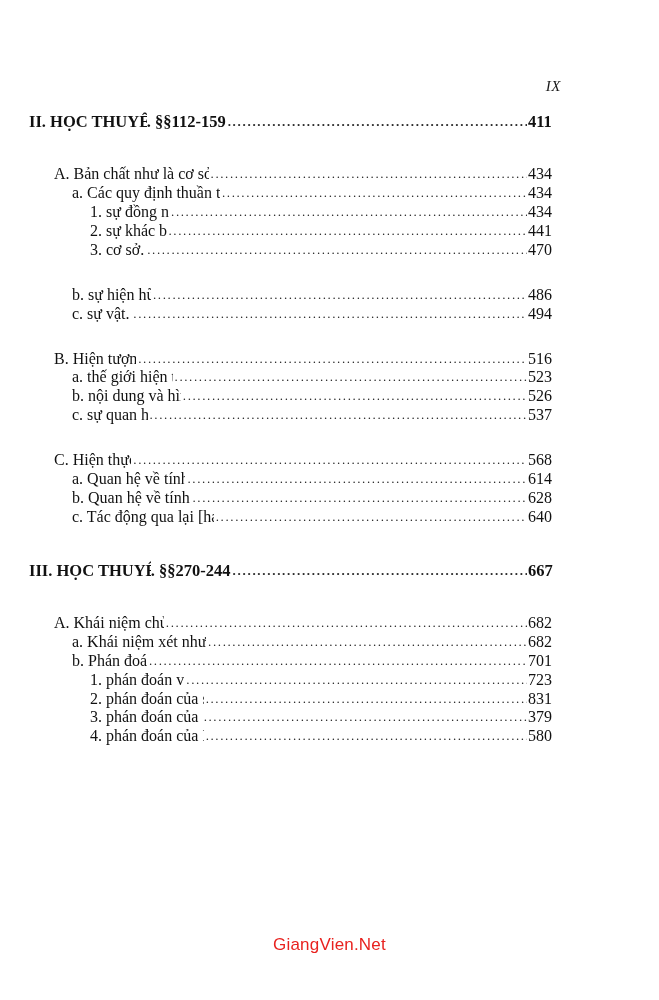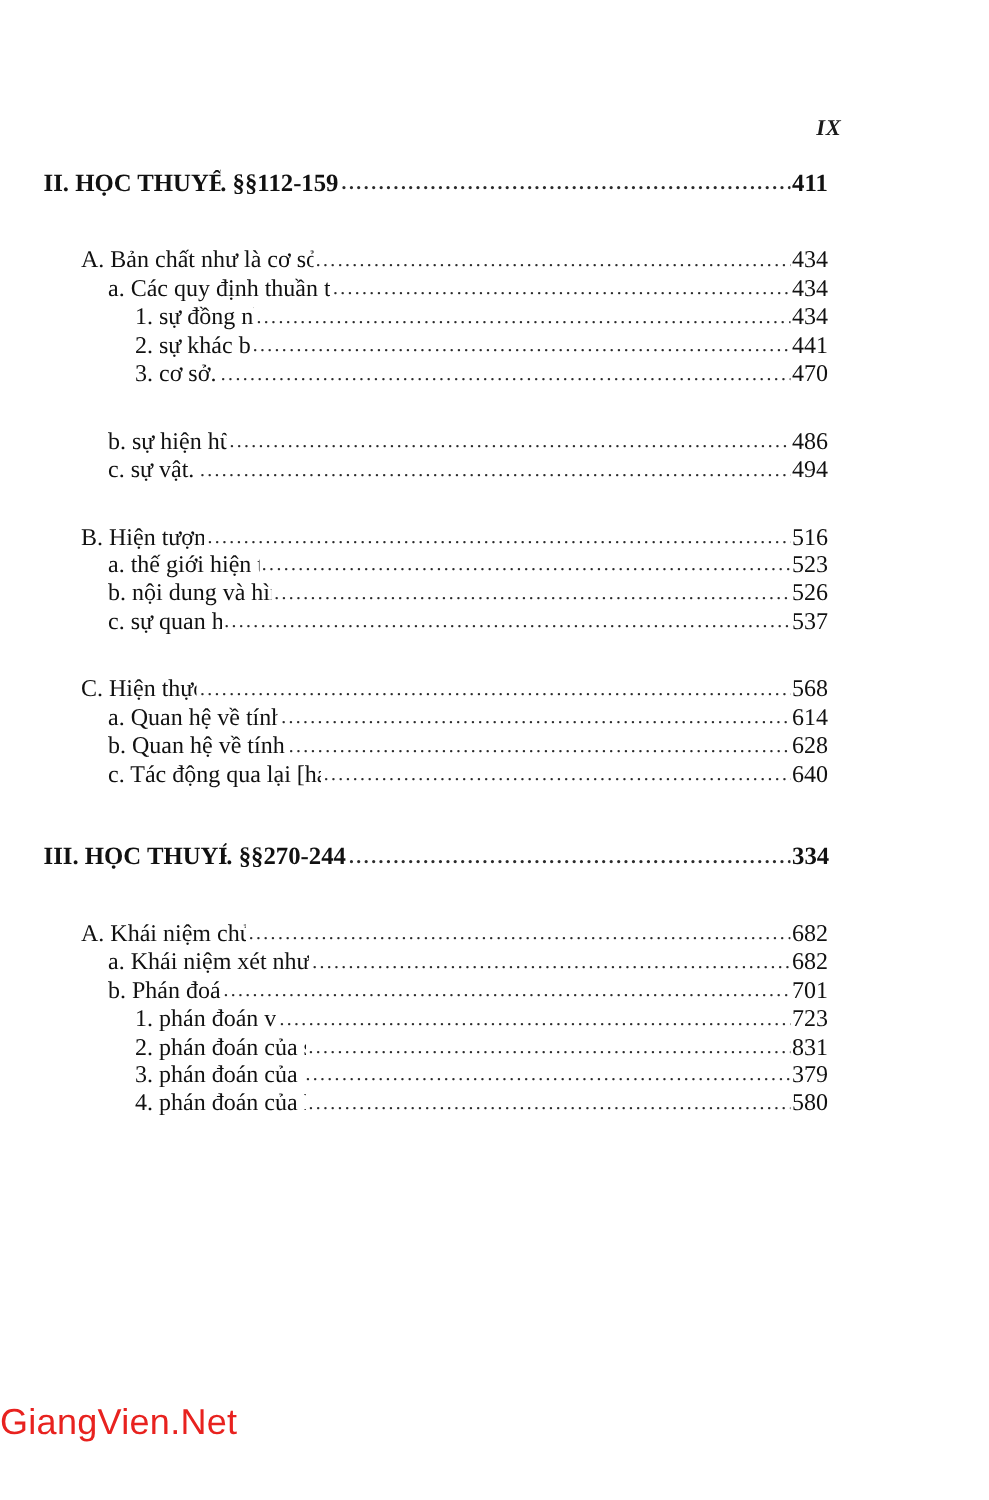--- a/index.html
+++ b/index.html
@@ -25,21 +25,21 @@
     height: 1000px;
     background: #ffffff;
   }
 
   
   .folio {
     position: absolute;
     top: 78px;
     right: 98px;
     font-style: italic;
-    font-weight: 700;
+    font-weight: 400;
     font-size: 15px;
     letter-spacing: 0.5px;
     color: #1a1a1a;
     margin-left: 40px;
   }
 
   
   .toc {
     position: absolute;
     top: 112px;
@@ -123,24 +123,24 @@
   .gap-md { height: 26px; }
 
   .sect { white-space: nowrap; text-align: right; }
 
   
   .watermark {
     position: absolute;
     left: 0;
     right: 0;
     top: 935px;
-    text-align: left;
+    text-align: center;
     color: #e8221f;
     font-family: "Liberation Sans", "DejaVu Sans", sans-serif;
-    font-size: 24px;
+    font-size: 17px;
     font-weight: 400;
     letter-spacing: 0.2px;
   }
 </style>
 </head>
 <body style="background: rgb(255, 255, 255); color: rgb(17, 17, 17);">
 
 <div class="page">
 
   <div class="folio">IX</div>
@@ -229,21 +229,21 @@
       <div class="toc-entry lvl-b">
         <span class="label">c. Tác động qua lại [hay sự tương tác]. §155</span>
         <span class="leader"></span>
         <span class="pageno">640</span>
       </div>
       <div class="gap-lg"></div>
       <div class="toc-entry lvl-roman">
         <span class="label">III. HỌC THUYẾT VỀ KHÁI NIỆM</span>
         <span class="sect">. §§270-244</span>
         <span class="leader"></span>
-        <span class="pageno">334</span>
+        <span class="pageno">667</span>
       </div>
       <div class="gap-lg"></div>
       <div class="toc-entry lvl-a">
         <span class="label">A. Khái niệm chủ quan. §163</span>
         <span class="leader"></span>
         <span class="pageno">682</span>
       </div>
       <div class="toc-entry lvl-b">
         <span class="label">a. Khái niệm xét như là Khái niệm. §163</span>
         <span class="leader"></span>

